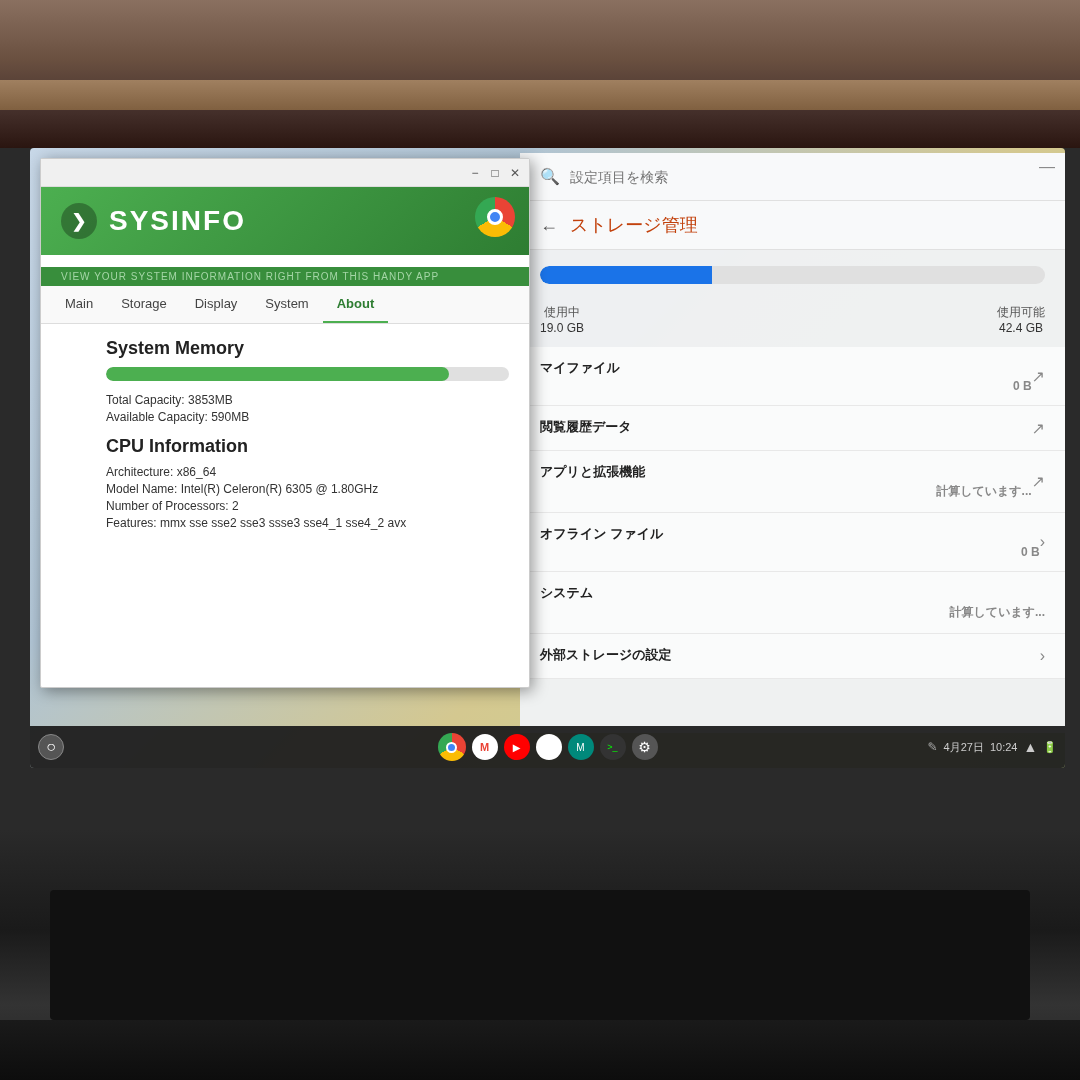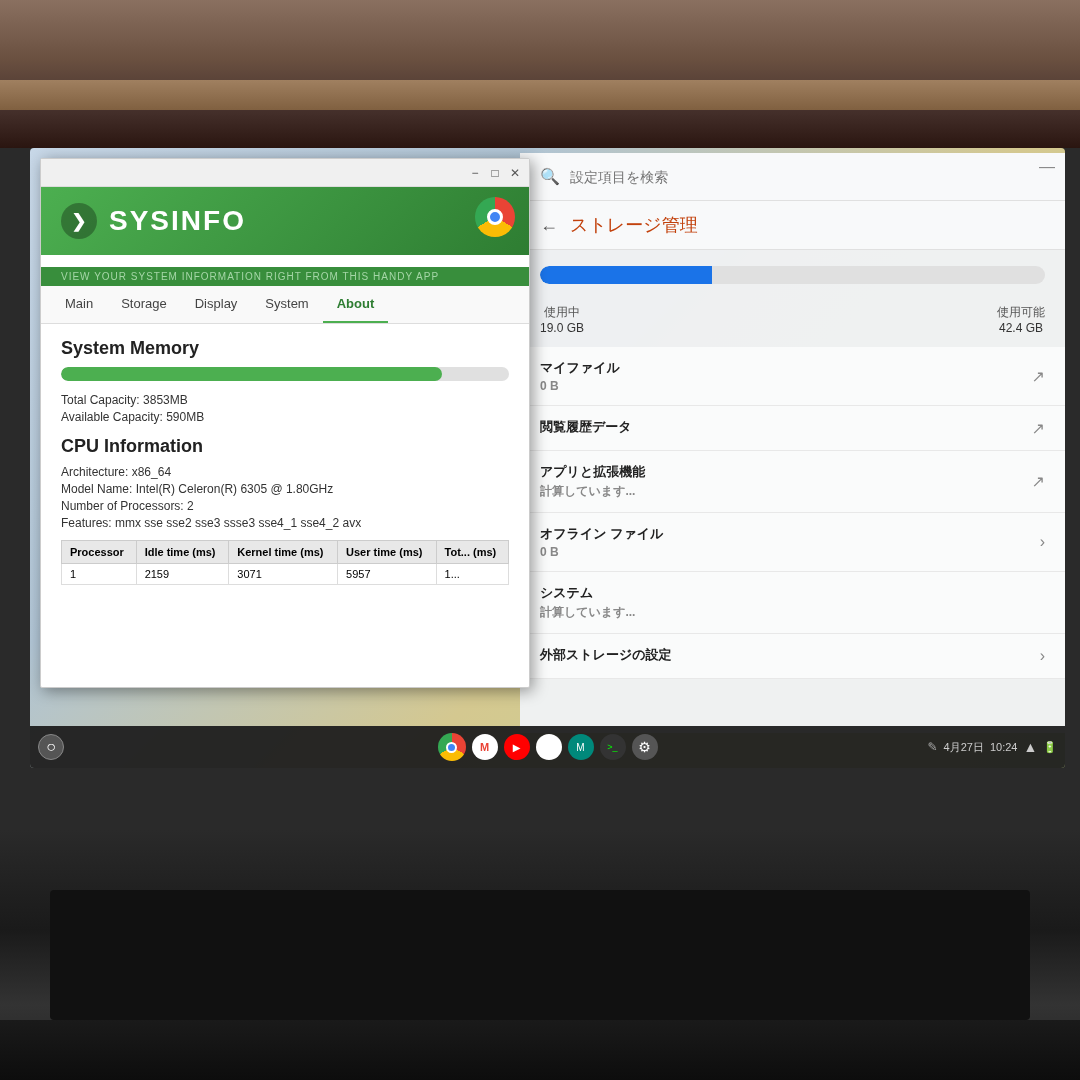--- a/index.html
+++ b/index.html
@@ -155,20 +155,21 @@
     .sysinfo-tab.active {
       border-bottom: 2px solid #4CAF50;
       color: #2e7d32;
       font-weight: 600;
     }
 
     .sysinfo-content {
       padding: 14px 20px;
       overflow-y: auto;
       height: calc(100% - 160px);
+      margin-left: 45px;
     }
 
     .section-title {
       font-size: 18px;
       font-weight: 700;
       color: #222;
       margin-bottom: 8px;
     }
 
     .progress-bar-container {
@@ -319,21 +320,21 @@
       align-items: center;
       justify-content: space-between;
       padding: 12px 20px;
       border-bottom: 1px solid #e8e8e8;
       cursor: pointer;
       background: rgba(255,255,255,0.7);
     }
 
     .settings-item-left { flex: 1; font-weight: bold; }
     .settings-item-name { font-size: 13px; color: #222; margin-bottom: 2px; }
-    .settings-item-value { font-size: 12px; color: #888; }
+    .settings-item-value { font-size: 12px; color: #888; text-align: right; }
 
     .settings-item-icon {
       color: #888;
       font-size: 16px;
     }
 
     .minimize-bar {
       position: absolute;
       top: 5px;
       right: 10px;
@@ -469,40 +470,20 @@
       </div>
       <div class="info-line">Total Capacity: 3853MB</div>
       <div class="info-line">Available Capacity: 590MB</div>
 
       <div class="cpu-section-title">CPU Information</div>
       <div class="info-line">Architecture: x86_64</div>
       <div class="info-line">Model Name: Intel(R) Celeron(R) 6305 @ 1.80GHz</div>
       <div class="info-line">Number of Processors: 2</div>
       <div class="info-line">Features: mmx sse sse2 sse3 ssse3 sse4_1 sse4_2 avx</div>
 
-      <table class="cpu-table">
-        <thead>
-          <tr>
-            <th>Processor</th>
-            <th>Idle time (ms)</th>
-            <th>Kernel time (ms)</th>
-            <th>User time (ms)</th>
-            <th>Tot... (ms)</th>
-          </tr>
-        </thead>
-        <tbody>
-          <tr>
-            <td>1</td>
-            <td>2159</td>
-            <td>3071</td>
-            <td>5957</td>
-            <td>1...</td>
-          </tr>
-        </tbody>
-      </table>
     </div>
   </div>
 
   <div class="settings-window">
 
     <div class="minimize-bar">—</div>
 
     <div class="settings-search-bar">
       <span class="search-icon-settings">🔍</span>
       <input class="search-input-settings" type="text" placeholder="設定項目を検索" style="">

